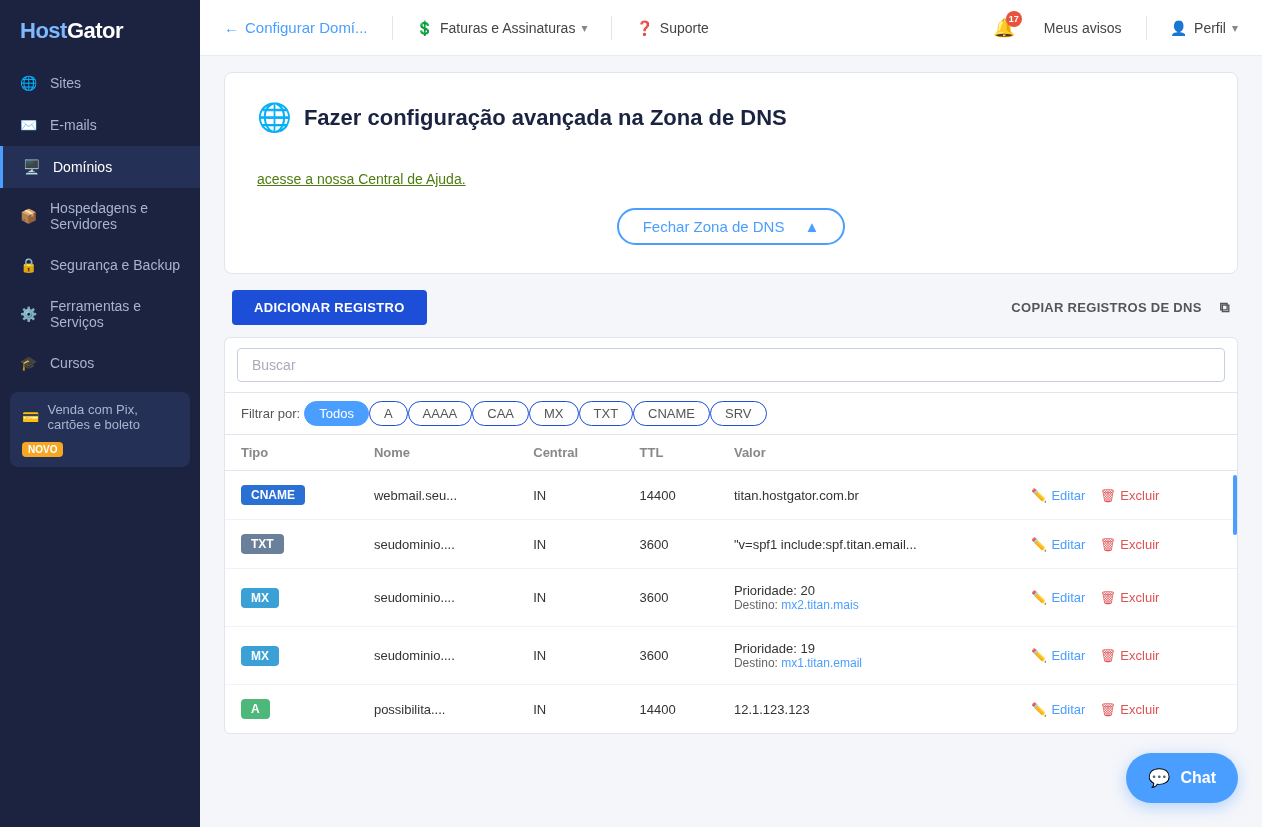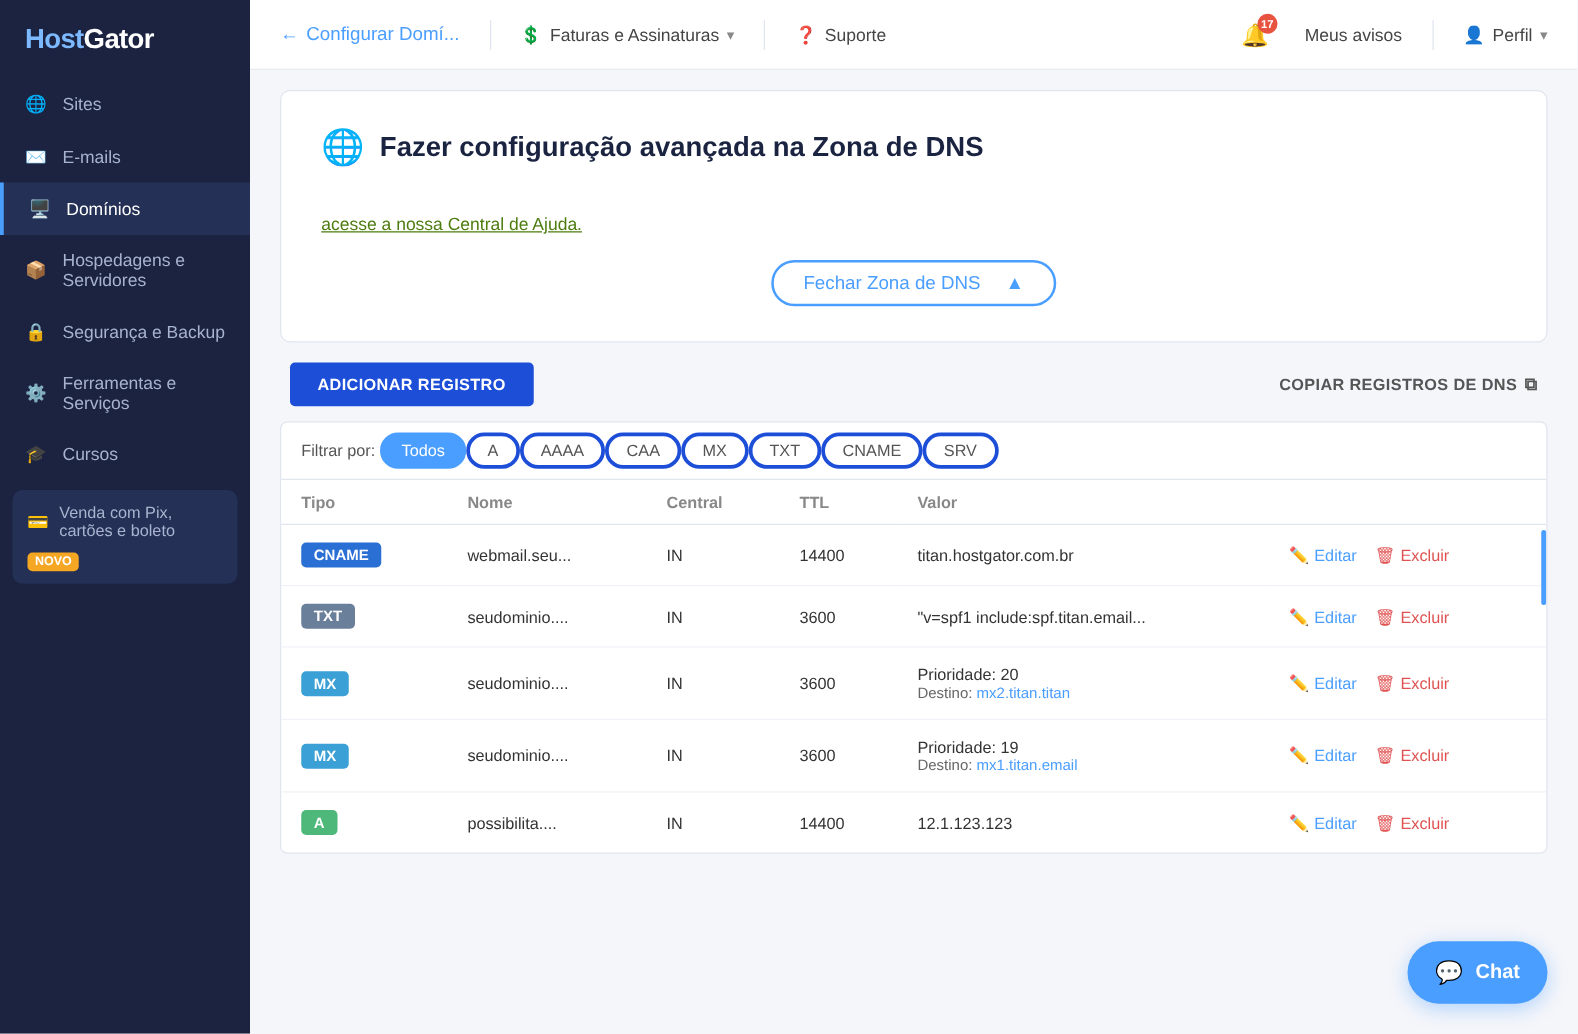--- a/index.html
+++ b/index.html
@@ -173,21 +173,21 @@
       padding: 10px 22px;
       font-size: 13px;
       font-weight: 700;
       cursor: pointer;
       letter-spacing: 0.3px;
       text-transform: uppercase;
     }
     .copy-dns-btn {
       display: flex;
       align-items: center;
-      gap: 6px;
+      gap: 18px;
       color: #555;
       font-size: 13px;
       cursor: pointer;
       background: none;
       border: none;
       text-transform: uppercase;
       letter-spacing: 0.3px;
       font-weight: 600;
     }
 
@@ -215,21 +215,21 @@
     .filter-row {
       display: flex;
       align-items: center;
       padding: 8px 16px;
       border-bottom: 1px solid #e0e5ef;
     }
     .filter-label { color: #555; font-size: 13px; margin-right: 4px; }
     .filter-btn {
       padding: 4px 14px;
       border-radius: 16px;
-      border: 3px solid #1d4ed8;
+      border: 1px solid #1d4ed8;
       background: #fff;
       font-size: 13px;
       cursor: pointer;
       color: #555;
     }
     .filter-btn.active {
       background: #4a9eff;
       color: #fff;
       border-color: #4a9eff;
     }
@@ -403,20 +403,23 @@
 
     <div class="actions-row">
       <button class="add-record-btn">ADICIONAR REGISTRO</button>
       <button class="copy-dns-btn">
         <span>COPIAR REGISTROS DE DNS</span>
         <span style="font-size:14px;">⧉</span>
       </button>
     </div>
 
     <div class="table-container">
+      <div class="search-row">
+        <input type="text" class="search-input" placeholder="Buscar" style="">
+      </div>
       <div class="filter-row">
         <span class="filter-label">Filtrar por:</span>
         <button class="filter-btn active">Todos</button>
         <button class="filter-btn">A</button>
         <button class="filter-btn">AAAA</button>
         <button class="filter-btn">CAA</button>
         <button class="filter-btn">MX</button>
         <button class="filter-btn">TXT</button>
         <button class="filter-btn">CNAME</button>
         <button class="filter-btn">SRV</button>
@@ -474,21 +477,21 @@
   </tr>
               <tr>
     <td>
       <span class="type-badge type-mx">MX</span>
     </td>
     <td>seudominio....</td>
     <td>IN</td>
     <td>3600</td>
     <td>
                   <div>Prioridade: 20</div>
-                  <div class="value-secondary"><span style="color:#666;">Destino: </span><span class="value-link">mx2.titan.titan</span></div>
+                  <div class="value-secondary"><span style="color:#666;">Destino: </span><span class="value-link">mx2.titan.mais</span></div>
                 </td>
     <td style="white-space:nowrap; min-width:160px;">
       <button class="action-btn">
         <span>✏️</span> Editar
       </button>
       &nbsp;&nbsp;
       <button class="action-btn delete">
         <span>🗑</span> Excluir
       </button>
     </td>

